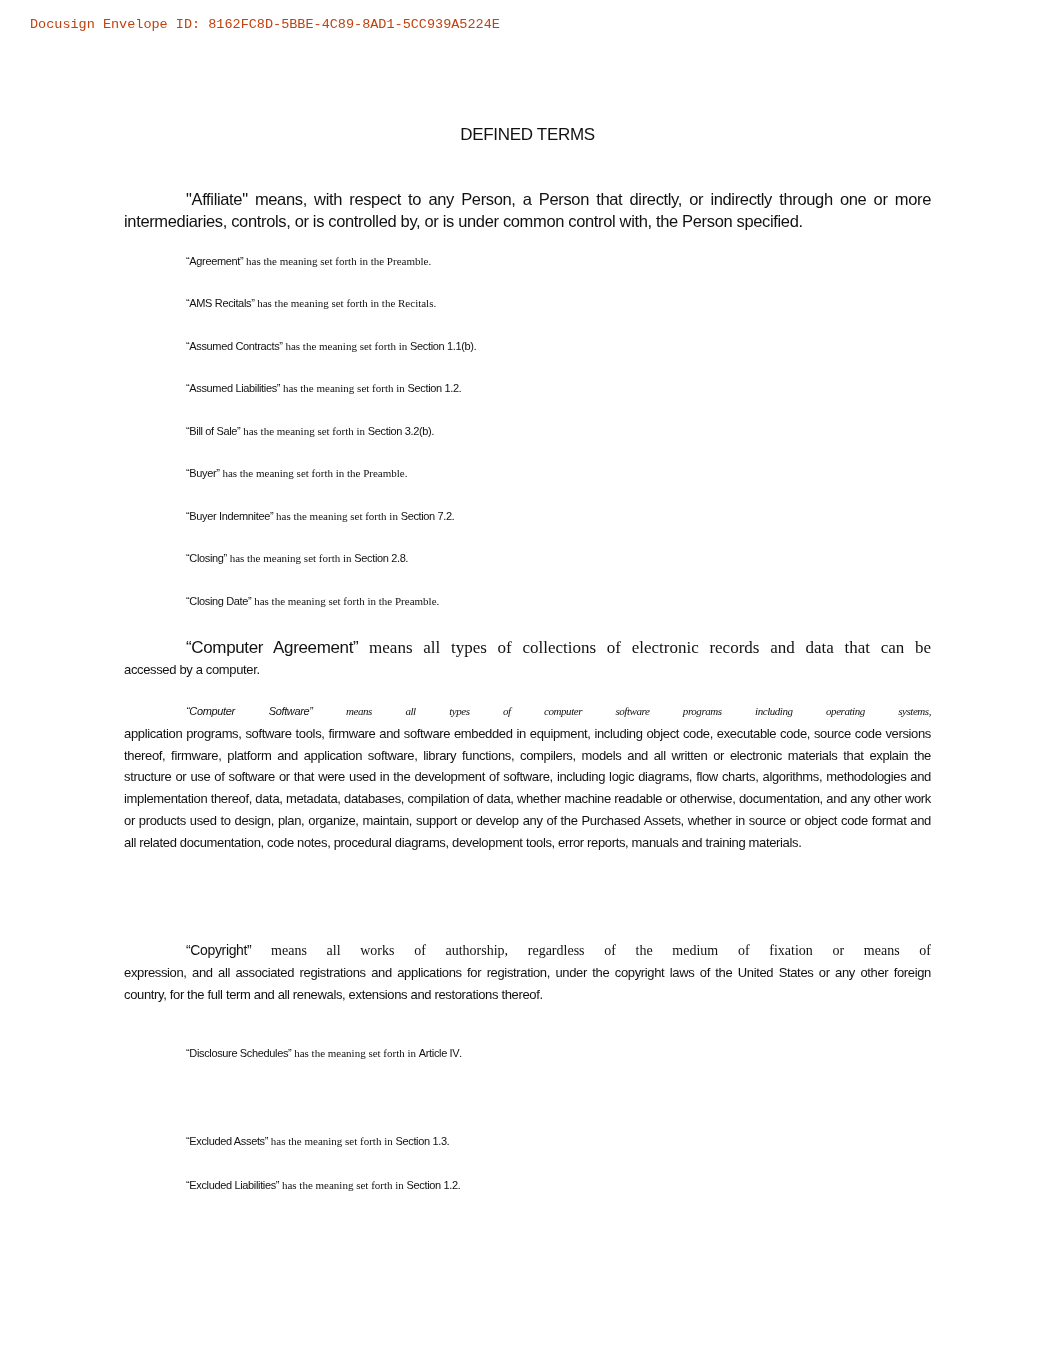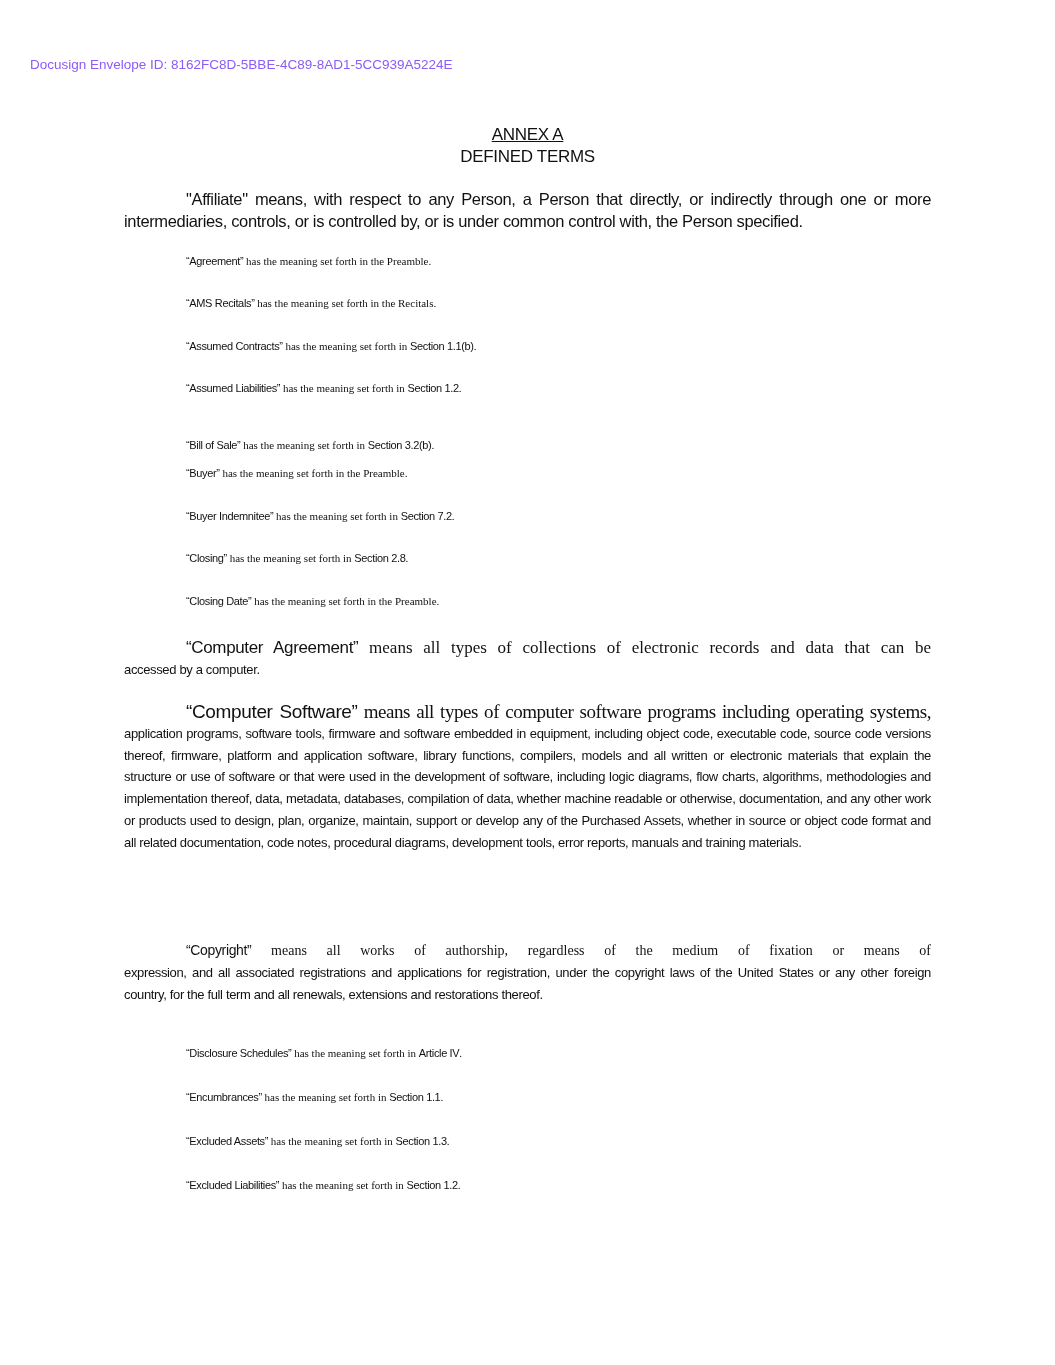--- a/index.html
+++ b/index.html
@@ -1,74 +1,72 @@
 <!DOCTYPE html>
 <html><head>
 <meta charset="utf-8">
 <style>
   html, body { margin:0; padding:0; background:#ffffff; }
   body { width:1055px; height:1365px; position:relative; overflow:hidden; color:#111; }
-  .envelope { position:absolute; left:30px; top:17px; font-family:Liberation Sans, sans-serif; font-size:13.5px; color:#8b5cf6;margin-top:40px; }
+  .envelope { position:absolute; left:30px; top:17px; font-family:Liberation Mono, monospace; font-size:13.5px; color:#c2410c; }
   .page { position:absolute; left:124px; top:124px; width:807px; }
   .title { text-align:center; font-family:"Liberation Sans", sans-serif; font-size:17px; line-height:22px; letter-spacing:-0.3px; }
   .title .annex { text-decoration:underline; }
   .para { margin:0; font-size:13px; line-height:21.8px; text-align:justify; }
   .sans { font-family:"Liberation Sans", sans-serif; letter-spacing:-0.35px; }
   .serif { font-family:"Liberation Serif", serif; }
   .indent { text-indent:62px; }
   .term { font-family:"Liberation Sans", sans-serif; letter-spacing:-0.35px; }
   .link { font-family:"Liberation Sans", sans-serif; letter-spacing:-0.35px; }
   .short { position:absolute; left:62px; font-family:"Liberation Serif", serif; font-size:11px; white-space:nowrap; }
 </style>
 </head>
 <body>
 
 <div class="envelope">Docusign Envelope ID: 8162FC8D-5BBE-4C89-8AD1-5CC939A5224E</div>
 
 <div class="page">
   <div class="title">
-    <div class="annex">ANNEX A</div>
     <div>DEFINED TERMS</div>
   </div>
 
   <p class="para sans indent" style="position:absolute;top:65px;font-size:16.5px;">"Affiliate" means, with respect to any Person, a Person that directly, or indirectly through one or more intermediaries, controls, or is controlled by, or is under common control with, the Person specified.</p>
 
   <div class="short" style="top:131px"><span class="term">“Agreement”</span><span> has the meaning set forth in the Preamble.</span></div>
 
   <div class="short" style="top:173px"><span class="term">“AMS Recitals”</span><span> has the meaning set forth in the Recitals.</span></div>
 
   <div class="short" style="top:216px"><span class="term">“Assumed Contracts”</span><span> has the meaning set forth in </span><span class="link">Section 1.1(b)</span><span>.</span></div>
 
   <div class="short" style="top:258px"><span class="term">“Assumed Liabilities”</span><span> has the meaning set forth in </span><span class="link">Section 1.2</span><span>.</span></div>
 
-  <div class="short" style="top:315px"><span class="term">“Bill of Sale”</span><span> has the meaning set forth in </span><span class="link">Section 3.2(b)</span><span>.</span></div>
+  <div class="short" style="top:301px"><span class="term">“Bill of Sale”</span><span> has the meaning set forth in </span><span class="link">Section 3.2(b)</span><span>.</span></div>
 
   <div class="short" style="top:343px"><span class="term">“Buyer”</span><span> has the meaning set forth in the Preamble.</span></div>
 
   <div class="short" style="top:386px"><span class="term">“Buyer Indemnitee”</span><span> has the meaning set forth in </span><span class="link">Section 7.2</span><span>.</span></div>
 
   <div class="short" style="top:428px"><span class="term">“Closing”</span><span> has the meaning set forth in </span><span class="link">Section 2.8</span><span>.</span></div>
 
   <div class="short" style="top:471px"><span class="term">“Closing Date”</span><span> has the meaning set forth in the Preamble.</span></div>
 
   <div style="position:absolute;top:513px;width:807px;">
     <div class="para serif indent" style="text-align-last:justify;font-size:17px;"><span class="term">“Computer Agreement”</span><span> means all types of collections of electronic records and data that can be</span></div>
     <div class="para sans">accessed by a computer.</div>
   </div>
 
   <div style="position:absolute;top:577px;width:807px;">
-    <div class="para serif indent" style="text-align-last:justify;font-size:19px;letter-spacing:-0.45px;"><span class="term">“Computer Software”</span><span> means all types of computer software programs including operating systems,</span></div>
+    <div class="para serif indent" style="text-align-last:justify;font-size:11px;letter-spacing:-0.45px;font-style:italic;"><span class="term">“Computer Software”</span><span> means all types of computer software programs including operating systems,</span></div>
     <div class="para sans">application programs, software tools, firmware and software embedded in equipment, including object code, executable code, source code versions thereof, firmware, platform and application software, library functions, compilers, models and all written or electronic materials that explain the structure or use of software or that were used in the development of software, including logic diagrams, flow charts, algorithms, methodologies and implementation thereof, data, metadata, databases, compilation of data, whether machine readable or otherwise, documentation, and any other work or products used to design, plan, organize, maintain, support or develop any of the Purchased Assets, whether in source or object code format and all related documentation, code notes, procedural diagrams, development tools, error reports, manuals and training materials.</div>
   </div>
 
   <div style="position:absolute;top:816px;width:807px;">
     <div class="para serif indent" style="text-align-last:justify;font-size:14px;"><span class="term">“Copyright”</span><span> means all works of authorship, regardless of the medium of fixation or means of</span></div>
     <div class="para sans">expression, and all associated registrations and applications for registration, under the copyright laws of the United States or any other foreign country, for the full term and all renewals, extensions and restorations thereof.</div>
   </div>
 
   <div class="short" style="top:923px"><span class="term">“Disclosure Schedules”</span><span> has the meaning set forth in </span><span class="link">Article IV</span><span>.</span></div>
 
-  <div class="short" style="top:967px"><span class="term">“Encumbrances”</span><span> has the meaning set forth in </span><span class="link">Section 1.1</span><span>.</span></div>
 
   <div class="short" style="top:1011px"><span class="term">“Excluded Assets”</span><span> has the meaning set forth in </span><span class="link">Section 1.3</span><span>.</span></div>
 
   <div class="short" style="top:1055px"><span class="term">“Excluded Liabilities”</span><span> has the meaning set forth in </span><span class="link">Section 1.2</span><span>.</span></div>
 </div>
 
 </body></html>

